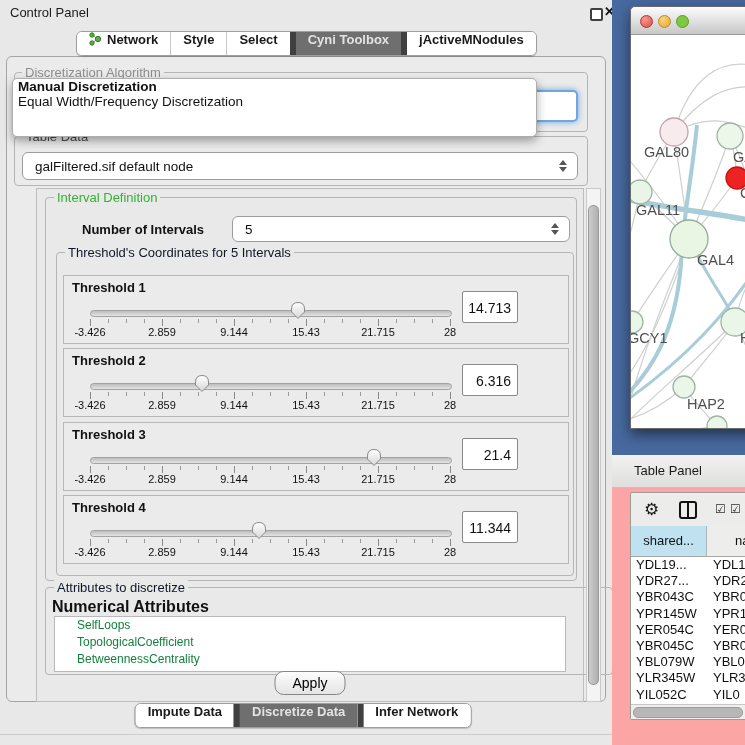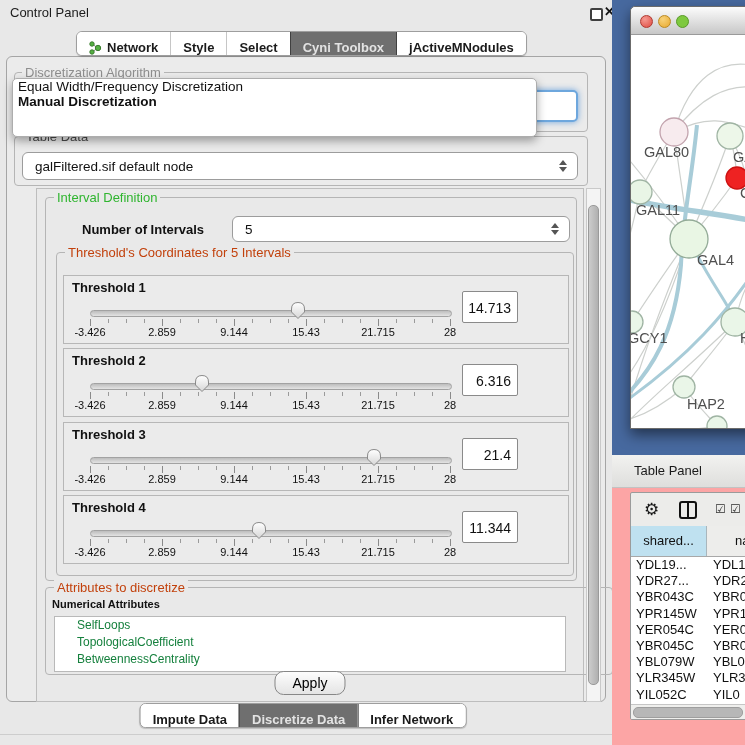--- a/index.html
+++ b/index.html
@@ -7,58 +7,58 @@
        font-family:"Liberation Sans",sans-serif;background:#e8e8e8;color:#111;}
   
   .cpTitle{position:absolute;left:10px;top:5px;font-size:13px;color:#1c1c1c;}
   .floatIcon{position:absolute;left:590px;top:8px;width:9px;height:9px;border:2px solid #3f3f3f;border-radius:2px;background:#fff;}
   .closeIcon{position:absolute;left:604px;top:4px;font-size:13px;font-weight:bold;color:#111;}
   .mainPanel{position:absolute;left:6px;top:56px;width:598px;height:644px;border:1px solid #a5a5a5;border-radius:6px;background:#ebebeb;}
   
   .segBar{position:absolute;display:flex;height:23px;border:1px solid #9e9e9e;border-radius:6px;overflow:hidden;background:#fff;box-shadow:0 1px 1px rgba(0,0,0,.18);z-index:30;}
   .topTabs{left:76px;top:31px;}
   .bottomTabs{left:303px;top:703px;transform:translateX(-50%);}
-  .seg{display:flex;align-items:flex-end;gap:5px;padding:0 12px;font-size:13px;font-weight:bold;color:#1a1a1a;background:#fff;white-space:nowrap;}
+  .seg{display:flex;align-items:flex-start;gap:5px;padding:0 12px;font-size:13px;font-weight:bold;color:#1a1a1a;background:#fff;white-space:nowrap;}
   .seg.sel{background:#6f6f6f;color:#e3e3e3;}
   .seg + .seg{border-left:1px solid #c6c6c6;}
-  .seg.sel + .seg, .seg + .seg.sel{border-left:1px solid #404040;}
+  .seg.sel + .seg, .seg + .seg.sel{border-left:6px solid #404040;}
   
   .algoGroup{position:absolute;left:14px;top:72px;width:572px;height:58px;border:1px solid #b5b5b5;border-radius:4px;}
   .algoTitle{position:absolute;left:22px;top:65px;font-size:13px;color:#8e8e8e;background:#ebebeb;padding:0 3px;z-index:2;}
   .focusCombo{position:absolute;left:22px;top:90px;width:552px;height:28px;background:#fff;border:2px solid #6ea7dd;border-radius:5px;box-shadow:0 0 6px rgba(98,156,220,.9);z-index:5;}
   .popup{position:absolute;left:12px;top:78px;width:523px;height:57px;background:#fff;border:1px solid #adadad;border-radius:5px;box-shadow:0 4px 10px rgba(0,0,0,.35);z-index:20;}
   .popPlaceholder{text-align:center;color:#b8b8b8;font-size:13px;padding-top:3px;height:16px;}
   .popOpt{font-size:13.5px;padding-left:5px;height:15px;line-height:15px;}
   .popOpt.bold{font-weight:bold;}
   
   .group{position:absolute;border:1px solid #b5b5b5;border-radius:4px;}
   .gTitle{position:absolute;left:8px;top:-8px;font-size:13px;padding:0 3px;background:#e9e9e9;white-space:nowrap;}
   .gGreen{color:#2fb52f;}
-  .gBlue{color:#c2410c;}
+  .gBlue{color:#0f172a;}
   .gDark{color:#4a4a4a;}
   
   .tableDataGroup{left:14px;top:136px;width:572px;height:48px;border-radius:4px;}
   .tableDataGroup .gTitle{background:#ebebeb;}
   .combo{position:absolute;background:#fff;border:1px solid #9c9c9c;border-radius:6px;font-size:13.5px;color:#111;}
   .combo .val{position:absolute;left:12px;top:50%;transform:translateY(-50%);}
   .stepper{position:absolute;right:9px;top:50%;transform:translateY(-50%);width:9px;height:12px;}
   .stepper i{position:absolute;left:0;width:0;height:0;border-left:4.5px solid transparent;border-right:4.5px solid transparent;}
   .stepper .up{top:0;border-bottom:5px solid #555;}
   .stepper .dn{bottom:0;border-top:5px solid #555;}
   .tdCombo{left:22px;top:152px;width:554px;height:26px;}
   
   .viewport{position:absolute;left:36px;top:188px;width:546px;height:512px;border:1px solid #bdbdbd;background:#e9e9e9;}
   .vScroll{position:absolute;left:586px;top:188px;width:13px;height:512px;border:1px solid #c9c9c9;background:#f4f4f4;}
   .vThumb{position:absolute;left:1px;top:16px;width:9px;height:478px;border:1px solid #9a9a9a;border-radius:5px;background:linear-gradient(90deg,#cccccc,#b0b0b0);}
   .intervalGroup{left:8px;top:8px;width:530px;height:382px;}
   .noiLabel{position:absolute;left:36px;top:24px;font-size:13px;font-weight:bold;}
   .noiCombo{left:186px;top:18px;width:336px;height:24px;}
   .thGroup{left:10px;top:54px;width:516px;height:322px;}
   .attrGroup{left:8px;top:398px;width:530px;height:86px;padding-left:36px;}
-  .attrSub{position:absolute;left:6px;top:10px;font-size:11px;font-weight:bold;}
+  .attrSub{position:absolute;left:6px;top:10px;font-size:16px;font-weight:bold;}
   .attrList{position:absolute;left:8px;top:28px;width:510px;height:54px;background:#fff;border:1px solid #b9b9b9;overflow:hidden;}
   .attrItem{font-size:12px;line-height:17px;padding-left:22px;color:#15803d;}
   .attrVThumb{position:absolute;right:2px;top:2px;width:9px;height:48px;background:#b4b4b4;border:1px solid #9d9d9d;border-radius:5px;}
   
   .tbox{position:absolute;left:6px;width:504px;height:67px;background:#ebebeb;border:1px solid #b7b7b7;}
   .tlabel{position:absolute;left:8px;top:4px;font-size:13px;font-weight:bold;}
   .trackwrap{position:absolute;left:26px;top:12px;width:360px;height:55px;text-align:center;}
   .track{position:absolute;left:0;top:22px;width:100%;height:5px;border:1px solid #a2a2a2;border-radius:4px;background:linear-gradient(#bdbdbd,#e3e3e3);}
   .knob{position:absolute;top:13px;transform:translateX(-50%);}
   .minorticks{position:absolute;left:0;top:31px;width:100%;height:4px;
@@ -146,22 +146,22 @@
     </div>
 </div>
 
 <div class="mainPanel"></div>
 
 <div class="algoTitle">Discretization Algorithm</div>
 <div class="algoGroup"></div>
 <div class="focusCombo"></div>
 
 <div class="popup">
+  <div class="popOpt bold">Manual Discretization</div>
   <div class="popOpt">Equal Width/Frequency Discretization</div>
-  <div class="popOpt bold">Manual Discretization</div>
 </div>
 
 <div class="group tableDataGroup">
   <span class="gTitle gDark">Table Data</span>
 </div>
 <div class="combo tdCombo">
   <span class="val">galFiltered.sif default node</span>
   <span class="stepper">
       <i class="up"></i>
       <i class="dn"></i>

